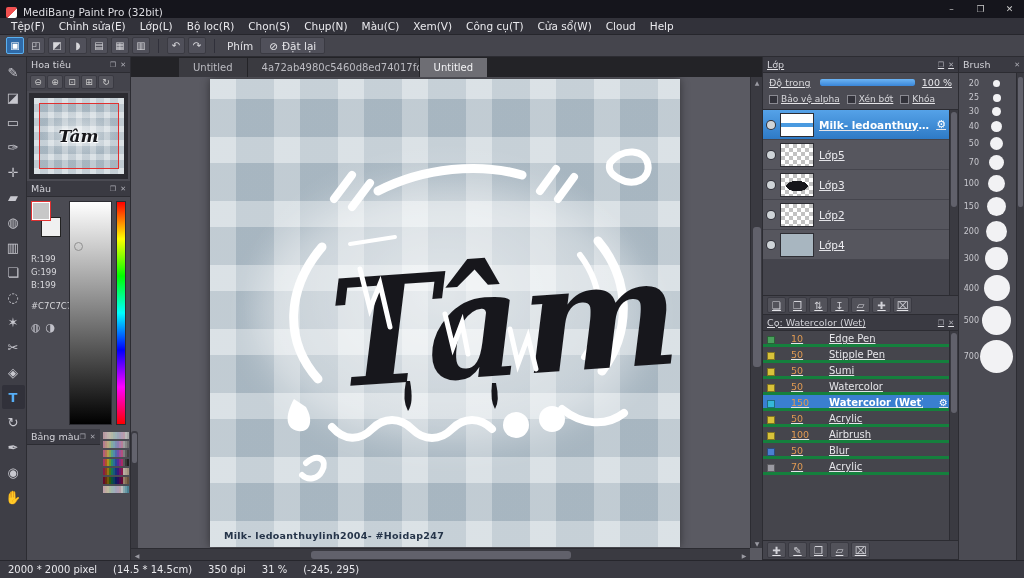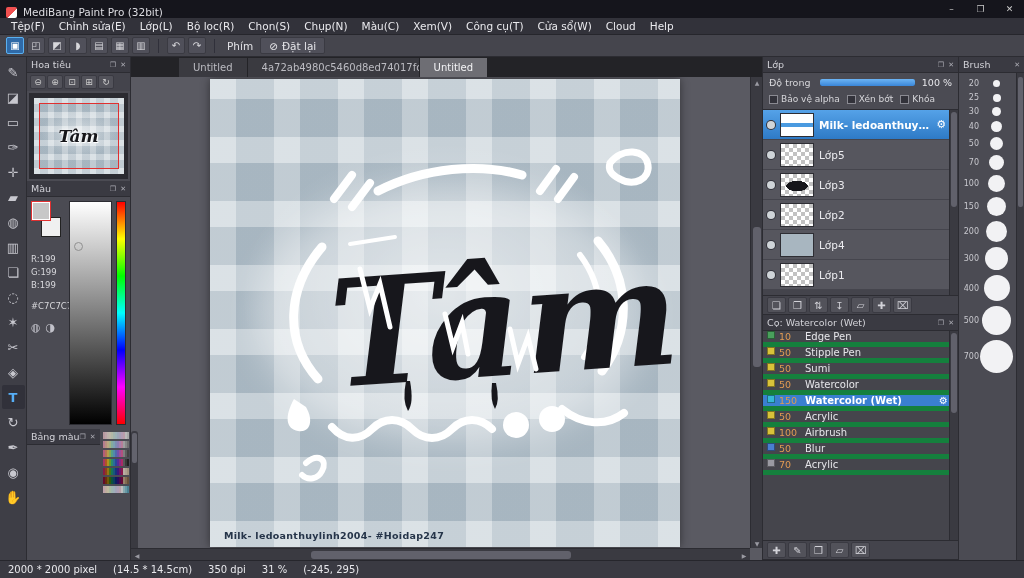--- a/index.html
+++ b/index.html
@@ -90,21 +90,21 @@
   .vscrollbar { position:absolute; right:0; top:0; bottom:12px; width:12px; background:#3a3a41; border-left:1px solid #2c2c32; }
   .vscrollbar .arrow { position:absolute; left:0; width:12px; height:10px; font-size:6px; color:#9a9aa2; display:flex; align-items:center; justify-content:center; }
   .vscrollbar .a-up { top:0; } .vscrollbar .a-dn { bottom:0; }
   .vscrollbar .vthumb { position:absolute; top:150px; left:2px; width:8px; height:140px; background:#61616b; border-radius:3px; }
   .hscrollbar { position:absolute; left:0; right:12px; bottom:0; height:12px; background:#3a3a41; border-top:1px solid #2c2c32; }
   .hscrollbar .arrow { position:absolute; top:0; width:12px; height:12px; font-size:6px; color:#9a9aa2; display:flex; align-items:center; justify-content:center; }
   .hscrollbar .a-lf { left:0; } .hscrollbar .a-rt { right:0; }
   .hscrollbar .hthumb { position:absolute; left:180px; top:2px; width:260px; height:8px; background:#61616b; border-radius:3px; }
 
   
-  .layercol { width:196px; background:#4b4b53; border-left:1px solid #2c2c32; display:flex; flex-direction:column; flex:none; }
+  .layercol { width:196px; background:#4b4b53; border-left:1px solid #2c2c32; display:flex; flex-direction:column; flex:none;text-decoration:underline; }
   .row-line { display:flex; align-items:center; gap:5px; padding:4px 6px; flex:none; }
   .small-label { font-size:9.5px; color:#d6d6da; width:46px; flex:none; }
   .slider { flex:1; height:7px; background:#2b2b31; border-radius:2px; position:relative; overflow:hidden; }
   .slider-fill { position:absolute; inset:0; width:100%; background:linear-gradient(#6cb4f4,#3a86d8); }
   .opacity-val { font-size:9.5px; color:#e6e6ea; width:32px; text-align:right; flex:none; }
   .dropdown { flex:1; height:16px; background:#3e3e46; border:1px solid #2b2b31; display:flex; align-items:center; padding:0 5px; font-size:10px; color:#eaeaee; }
   .dropdown .arrow { margin-left:auto; font-size:8px; color:#aaaab2; }
   .check-row { display:flex; align-items:center; gap:7px; padding:2px 6px 5px; flex:none; }
   .chk { display:flex; align-items:center; gap:3px; font-size:9px; color:#d6d6da; white-space:nowrap; }
   .chk .box { width:9px; height:9px; background:#32323a; border:1px solid #8a8a92; flex:none; }
@@ -122,21 +122,21 @@
   .layer-row.selected .lname { color:#fff; font-weight:bold; }
   .lgear { display:none; font-size:11px; color:#ffffff; flex:none; }
   .layer-row.selected .lgear { display:block; }
   .list-scroll { position:absolute; right:0; top:0; bottom:0; width:9px; background:#3a3a41; border-left:1px solid #2c2c32; }
   .list-scroll .sthumb { position:absolute; top:2px; left:1px; width:6px; height:95px; background:#61616b; border-radius:3px; }
 
   .icon-toolbar { height:20px; display:flex; align-items:center; gap:2px; padding:0 4px; background:#44444c; border-top:1px solid #2c2c32; border-bottom:1px solid #2c2c32; flex:none; }
   .pt-icon { width:19px; height:16px; display:flex; align-items:center; justify-content:center; font-size:10px; color:#d2d2d8; background:#52525a; border:1px solid #3a3a42; border-radius:2px; }
 
   .brush-list { flex:1; background:#45454c; overflow:hidden; position:relative; min-height:0; }
-  .brush-row { height:16px; display:flex; align-items:flex-start; gap:4px; padding:0 10px 0 4px; border-bottom:5px solid #15803d; }
+  .brush-row { height:16px; display:flex; align-items:flex-end; gap:16px; padding:0 10px 0 4px; border-bottom:3px solid #15803d; }
   .brush-row.selected { background:#3a7fd0; }
   .bchip { width:8px; height:8px; flex:none; border:1px solid rgba(0,0,0,0.4); }
   .bsize { width:22px; font-size:9.5px; color:#e09a52; flex:none; }
   .bname { flex:1; font-size:10px; color:#e6e6ea; white-space:nowrap; overflow:hidden; }
   .brush-row.selected .bname { color:#ffffff; font-weight:bold; }
   .bgear { display:none; font-size:10px; color:#ffffff; flex:none; }
   .brush-row.selected .bgear { display:block; }
   .brush-scroll { position:absolute; right:0; top:0; bottom:0; width:9px; background:#3a3a41; border-left:1px solid #2c2c32; }
   .brush-scroll .sthumb { position:absolute; top:2px; left:1px; width:6px; height:80px; background:#61616b; border-radius:3px; }
 
@@ -668,26 +668,20 @@
 
           </div>
 
           <div class="layer-row">
             <span class="eye"></span>
             <span class="lthumb thumb-gray"></span>
             <span class="lname">Lớp4</span>
 
           </div>
 
-          <div class="layer-row">
-            <span class="eye"></span>
-            <span class="lthumb thumb-checker"></span>
-            <span class="lname">Lớp1</span>
-
-          </div>
 
         <span class="list-scroll">
             <span class="sthumb"></span>
           </span>
       </div>
 
       <div class="icon-toolbar">
 
           <span class="pt-icon">❏</span>
 

